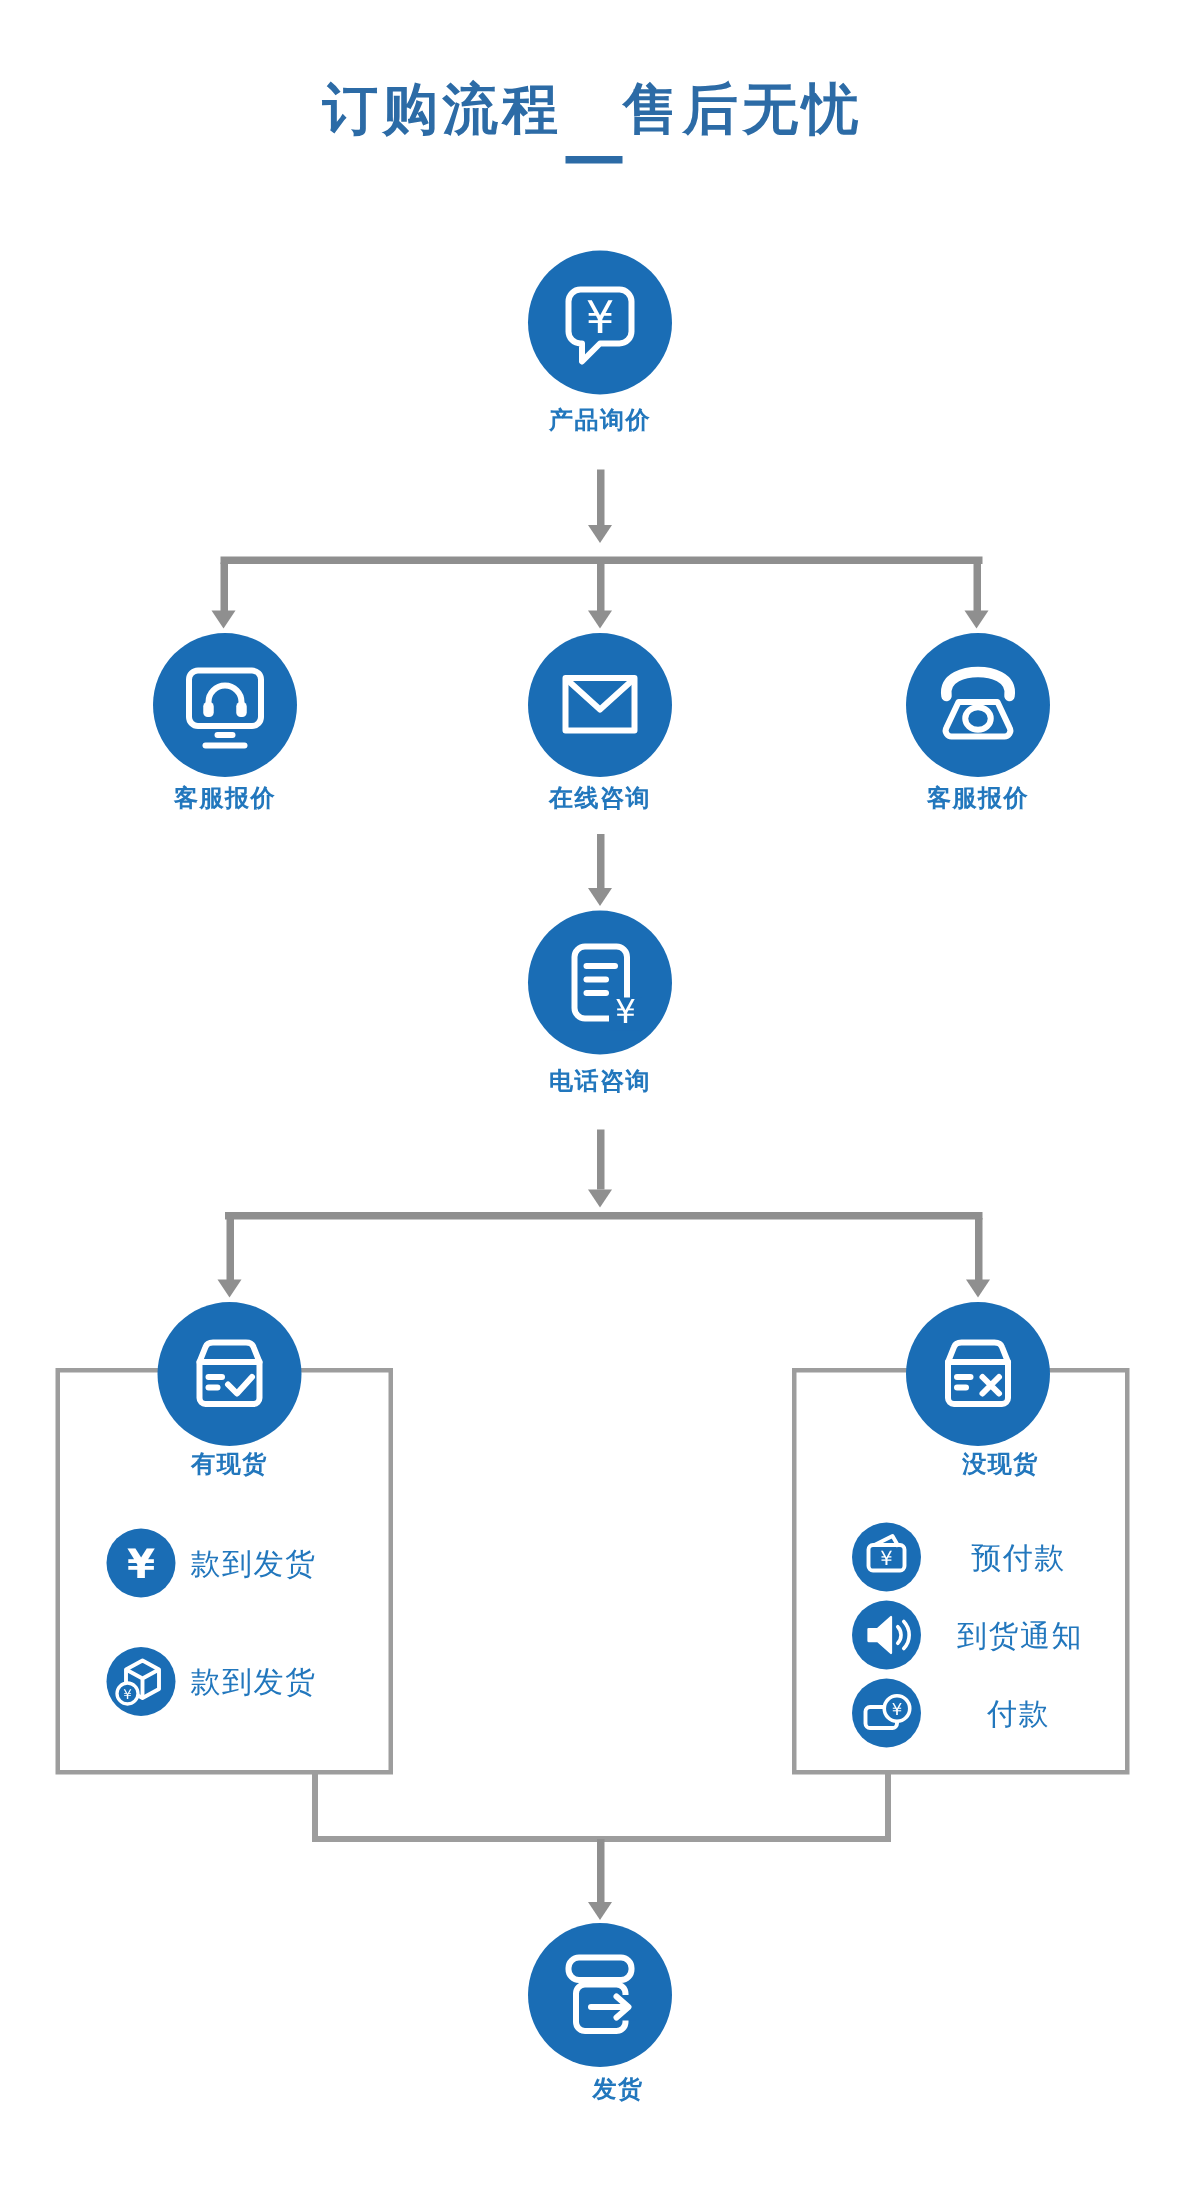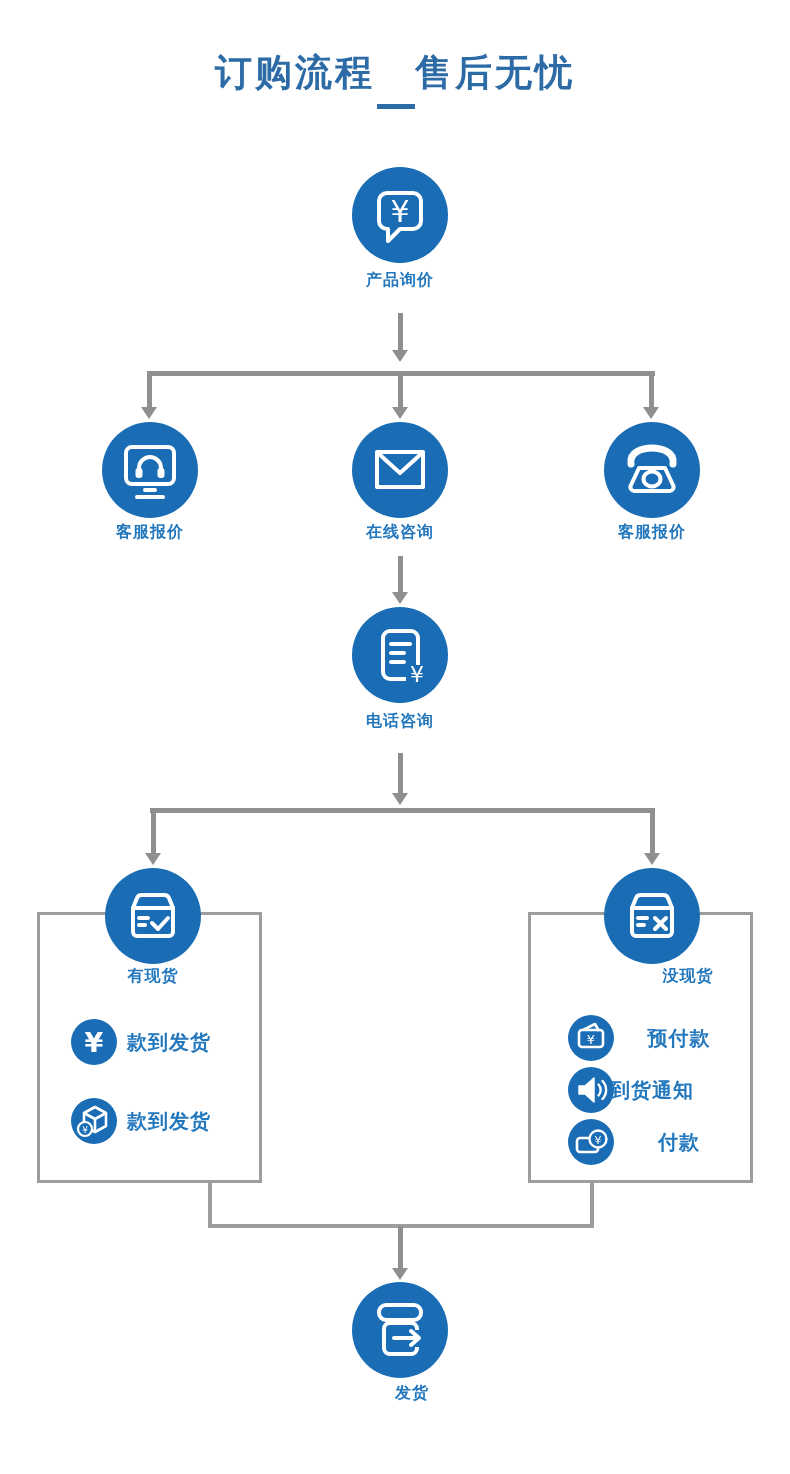--- a/index.html
+++ b/index.html
@@ -7,21 +7,21 @@
   .canvas{position:relative;width:790px;height:1474px;margin:0 auto;background:#ffffff;overflow:hidden;}
   .page-title{position:absolute;top:48px;left:0;width:100%;text-align:center;
     font-size:37px;font-weight:600;color:#2c6ba6;letter-spacing:3px;}
   .title-dash{position:absolute;left:377px;top:104px;width:38px;height:5px;background:#2c6ba6;}
   .circle{position:absolute;width:96px;height:96px;border-radius:50%;background:#1a6db5;}
   .circle svg{display:block;width:96px;height:96px;}
   .small-circle{position:absolute;width:46px;height:46px;border-radius:50%;background:#1a6db5;}
   .small-circle svg{display:block;width:46px;height:46px;}
   .node-label{position:absolute;transform:translateX(-50%);white-space:nowrap;
     color:#2277bd;font-size:16px;font-weight:600;letter-spacing:1px;}
-  .item-label{position:absolute;white-space:nowrap;color:#2277bd;font-size:20px;font-weight:700;letter-spacing:1px;}
+  .item-label{position:absolute;white-space:nowrap;color:#2277bd;font-size:20px;font-weight:400;letter-spacing:1px;}
   .vline{position:absolute;width:5px;background:#8f8f8f;}
   .hline{position:absolute;height:5px;background:#8f8f8f;}
   .cline{background:#9d9d9d;}
   .arrow-down{position:absolute;width:0;height:0;
     border-left:8px solid transparent;border-right:8px solid transparent;border-top:12px solid #8f8f8f;}
   .stock-box{position:absolute;width:219px;height:265px;border:3px solid #9d9d9d;background:#ffffff;}
   svg .stroke{fill:none;stroke:#ffffff;stroke-width:4;stroke-linecap:round;stroke-linejoin:round;}
   svg text{font-family:"DejaVu Sans", sans-serif;fill:#ffffff;}
 </style>
 </head>
@@ -137,39 +137,39 @@
 
   <div class="circle" style="left:604px;top:868px;">
     <svg viewBox="0 0 96 96">
       <path class="stroke" d="M37 27 h22 q4 0 5 3 l4 10 H28 l4 -10 q1 -3 5 -3 Z"></path>
       <path class="stroke" d="M28 40 h40 v24 a4 4 0 0 1 -4 4 H32 a4 4 0 0 1 -4 -4 Z"></path>
       <path class="stroke" d="M34 50 h9"></path>
       <path class="stroke" d="M34 57 h6"></path>
       <path class="stroke" d="M51 50 l11 11 M62 50 l-11 11"></path>
     </svg>
   </div>
-  <div class="node-label" style="left:688px;top:966px;">没现货</div>
+  <div class="node-label" style="left:667px;top:966px;">没现货</div>
 
   <div class="small-circle" style="left:568px;top:1015px;">
     <svg viewBox="0 0 46 46">
       <path d="M15 15 l12 -6 l4 7" fill="none" stroke="#ffffff" stroke-width="2.6" stroke-linejoin="round"></path>
       <rect x="11" y="15" width="24" height="17" rx="3" fill="none" stroke="#ffffff" stroke-width="2.6"></rect>
       <text x="23" y="28.5" font-size="13" text-anchor="middle">¥</text>
     </svg>
   </div>
   <div class="item-label" style="left:620px;width:118px;text-align:center;top:1025px;">预付款</div>
 
   <div class="small-circle" style="left:568px;top:1067px;">
     <svg viewBox="0 0 46 46">
       <path d="M11 19 h6 l9 -8 v24 l-9 -8 h-6 Z" fill="#ffffff" stroke="#ffffff" stroke-width="1.5" stroke-linejoin="round"></path>
       <path d="M30.5 17.5 a8 8 0 0 1 0 11" fill="none" stroke="#ffffff" stroke-width="2.4" stroke-linecap="round"></path>
       <path d="M34.5 14 a13 13 0 0 1 0 18" fill="none" stroke="#ffffff" stroke-width="2.4" stroke-linecap="round"></path>
     </svg>
   </div>
-  <div class="item-label" style="left:610px;width:140px;text-align:left;top:1077px;">到货通知</div>
+  <div class="item-label" style="left:610px;width:140px;text-align:center;top:1077px;">到货通知</div>
 
   <div class="small-circle" style="left:568px;top:1119px;">
     <svg viewBox="0 0 46 46">
       <rect x="9" y="19" width="21" height="14" rx="3" fill="none" stroke="#ffffff" stroke-width="2.6"></rect>
       <circle cx="30" cy="20" r="8.5" fill="#1a6db5" stroke="#ffffff" stroke-width="2.4"></circle>
       <text x="30" y="24.5" font-size="11" text-anchor="middle">¥</text>
     </svg>
   </div>
   <div class="item-label" style="left:620px;width:118px;text-align:center;top:1129px;">付款</div>
 

